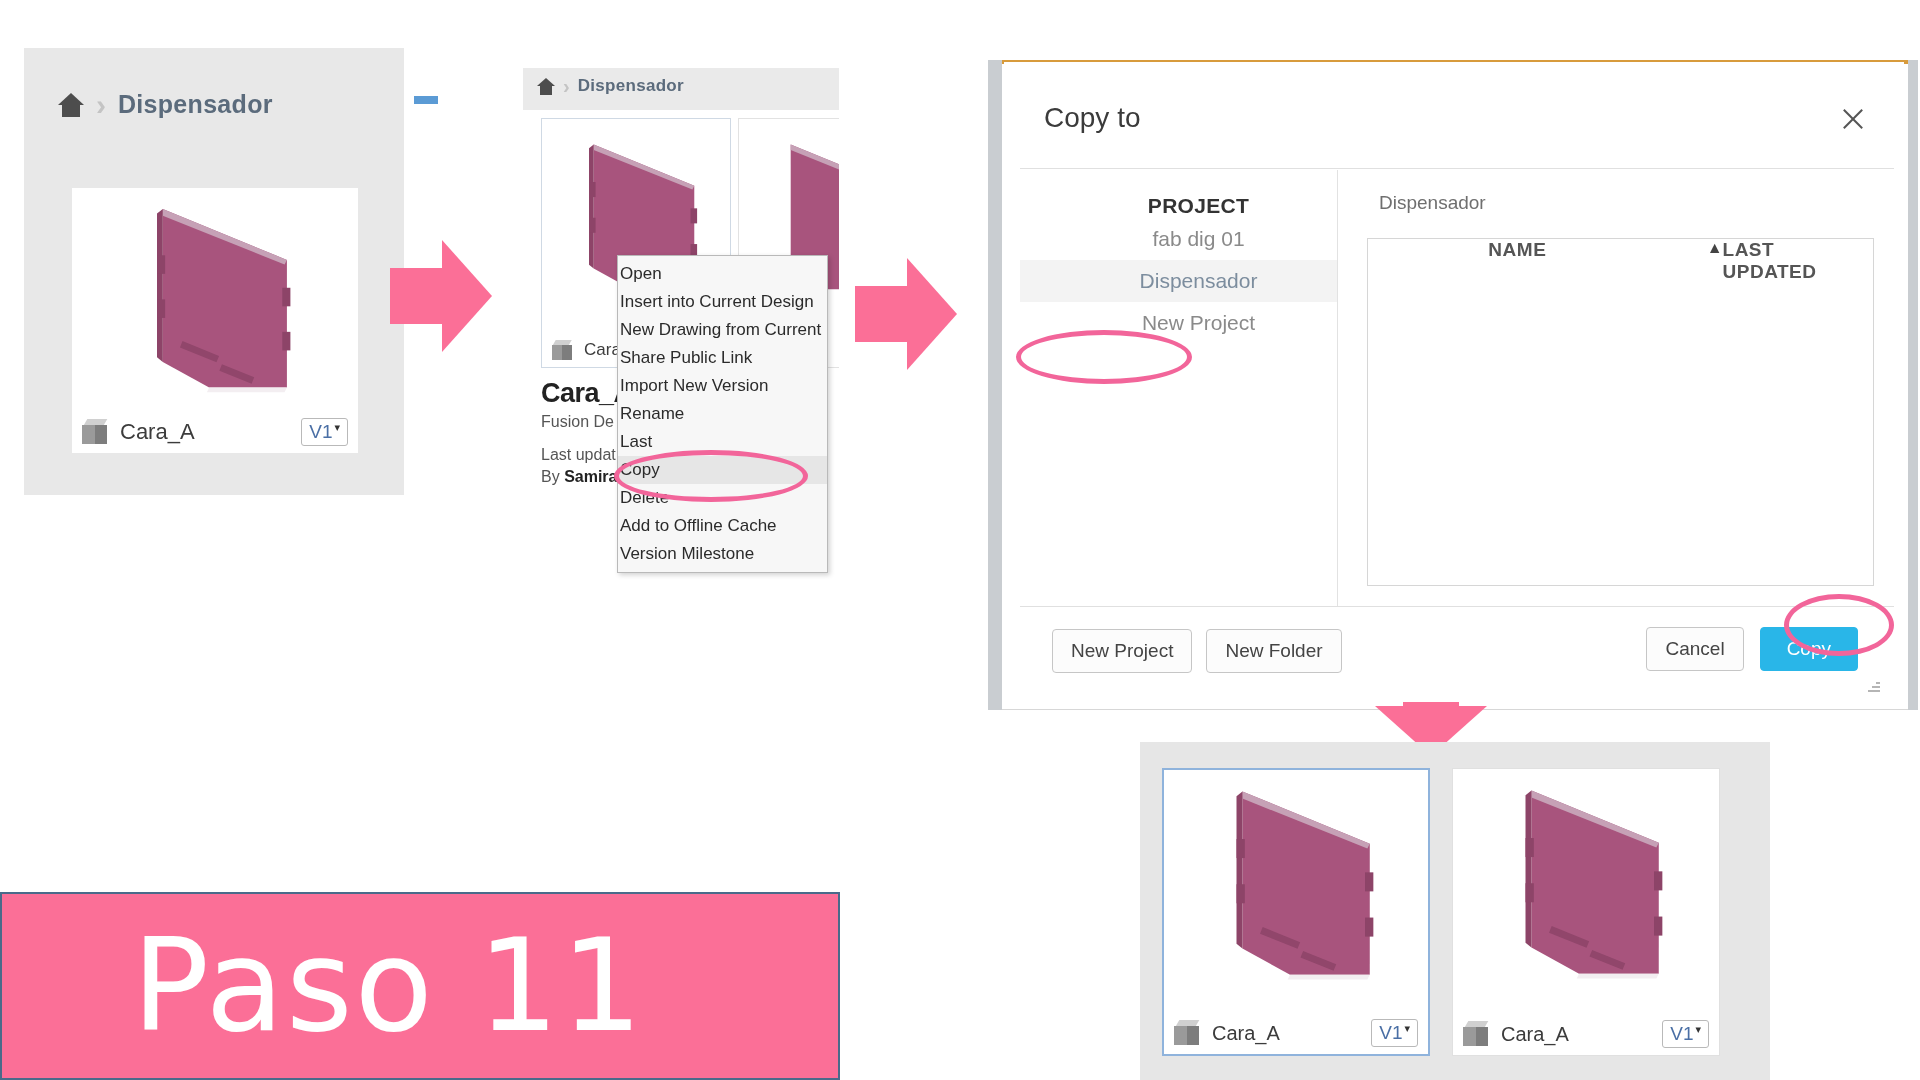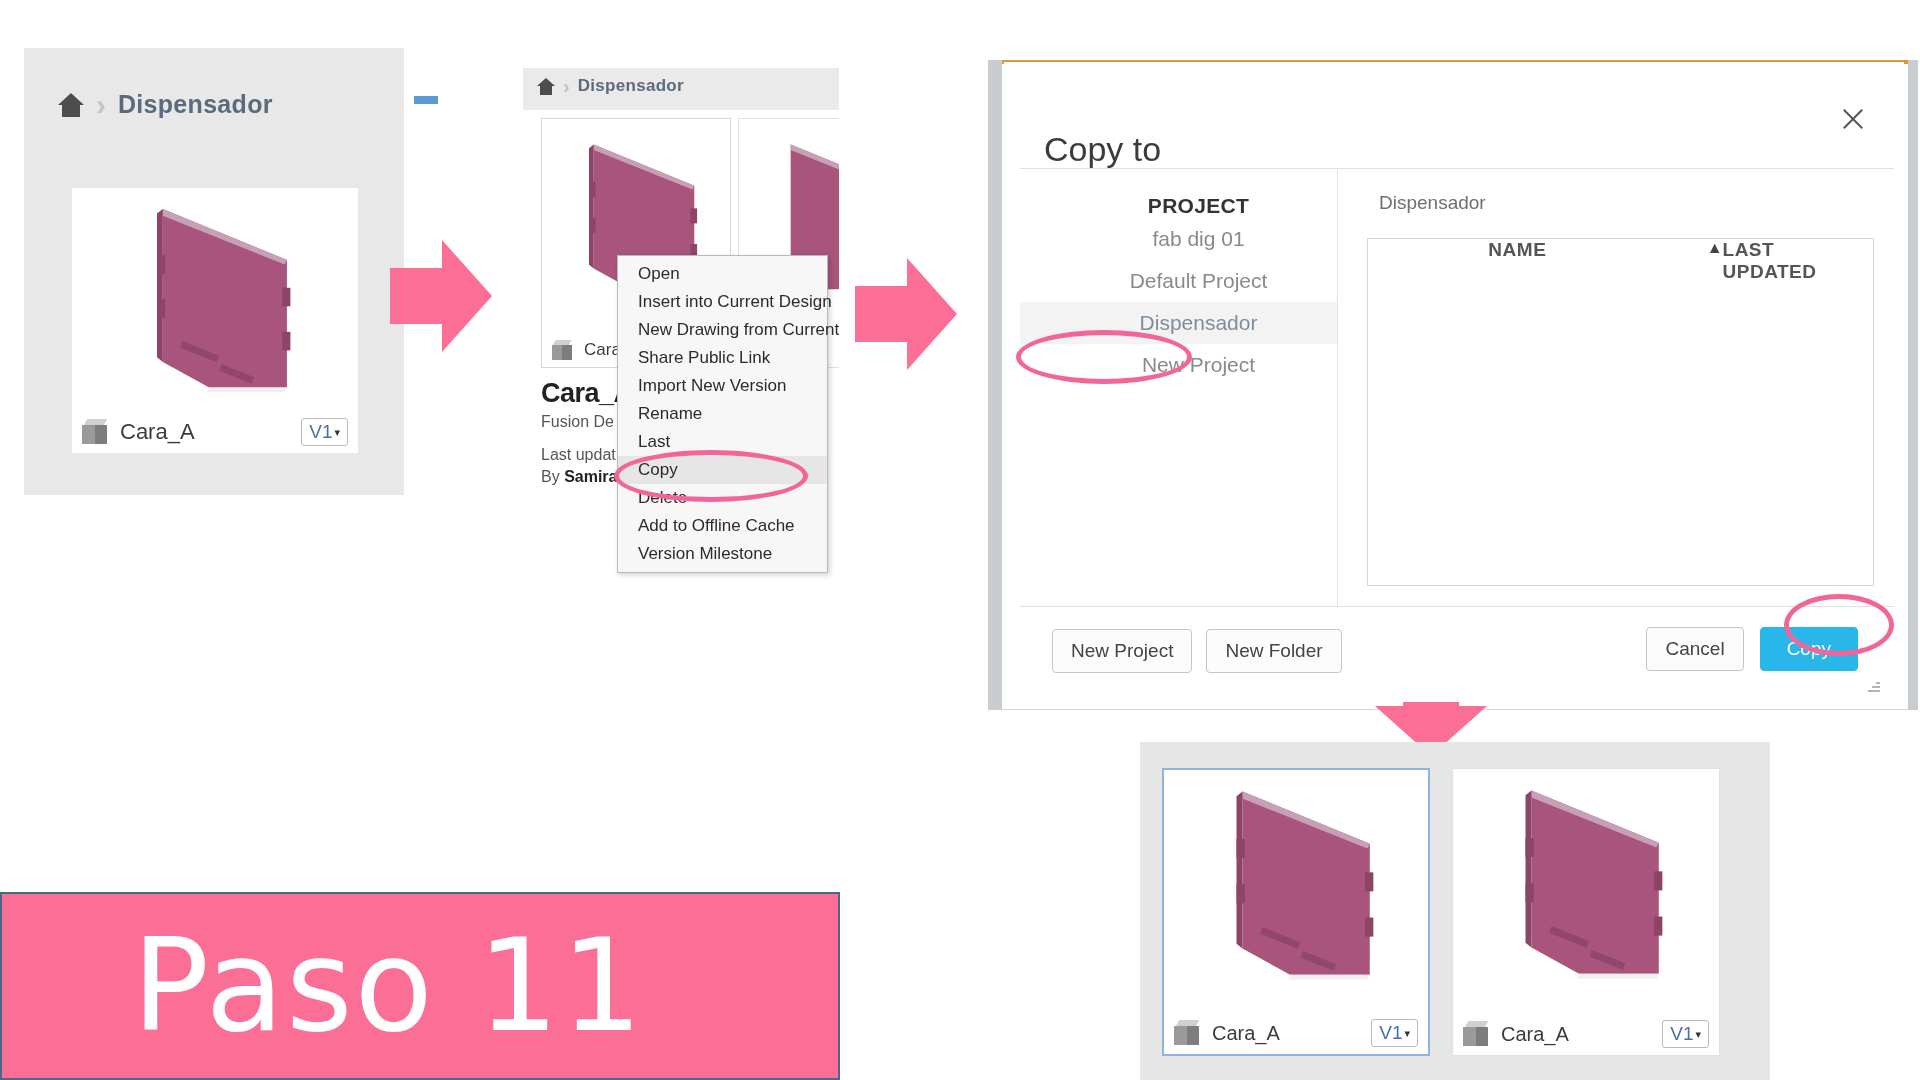--- a/index.html
+++ b/index.html
@@ -22,21 +22,21 @@
   
   .card-foot{position:absolute;left:0;bottom:0;width:100%;height:42px;display:flex;align-items:center;
        padding:0 10px;box-sizing:border-box;background:#fff;}
   .cube{width:28px;height:26px;position:relative;flex:0 0 auto;margin-right:10px;}
   .cube .top{position:absolute;left:3px;top:0;width:20px;height:8px;background:#d0d0d0;
        transform:skewX(-30deg);}
   .cube .lf{position:absolute;left:0;top:6px;width:13px;height:19px;background:#9a9a9a;}
   .cube .rt{position:absolute;left:13px;top:6px;width:12px;height:19px;background:#7d7d7d;}
   .fname{font-size:22px;color:#3c3c3c;}
   .vchip{margin-left:auto;border:1px solid #b9b9b9;border-radius:3px;padding:2px 7px;
-       font-size:19px;color:#4a6fa5;display:flex;align-items:center;gap:2px;background:#fff;}
+       font-size:19px;color:#4a6fa5;display:flex;align-items:flex-start;gap:2px;background:#fff;}
   .vchip .car{font-size:11px;color:#333;}
 
   
   #step2{left:523px;top:68px;width:316px;height:425px;background:#fff;overflow:hidden;}
   #step2 .hdr{position:absolute;left:0;top:0;width:100%;height:42px;background:#eaeaea;}
   #step2 .hdr .crumb2{position:absolute;left:14px;top:8px;display:flex;align-items:center;gap:8px;}
   .home-icon.sm{width:18px;height:17px;}
   .home-icon.sm .roof{border-left-width:9px;border-right-width:9px;border-bottom-width:8px;}
   .home-icon.sm .body{left:3px;top:7px;width:12px;height:10px;}
   .chev.sm{font-size:20px;line-height:14px;}
@@ -47,31 +47,31 @@
        border:1px solid #e2e2e2;box-sizing:border-box;}
   #step2 .detail{position:absolute;left:18px;top:310px;width:300px;}
   #step2 .dtitle{font-size:27px;font-weight:bold;color:#222;letter-spacing:-.5px;}
   #step2 .dsub{font-size:16px;color:#555;margin-top:4px;}
   #step2 .dmeta{font-size:16px;color:#555;margin-top:14px;line-height:20px;}
   #step2 .dmeta b{color:#222;}
 
   
   #ctxmenu{left:617px;top:255px;width:209px;background:#f7f7f7;
         border:1px solid #b9b9b9;box-shadow:2px 2px 5px rgba(0,0,0,.18);padding:4px 0;z-index:30;}
-  #ctxmenu .mi{font-size:17px;color:#2b2b2b;padding:4px 0 4px 20px;line-height:20px;white-space:nowrap;}
+  #ctxmenu .mi{font-size:17px;color:#2b2b2b;padding:4px 0 4px 2px;line-height:20px;white-space:nowrap;}
   #ctxmenu .mi.hl{background:#e6e6e6;}
 
   
   #step3{left:988px;top:60px;width:930px;height:650px;background:#fff;}
   #step3 .outer{position:absolute;inset:0;background:#fff;border:1px solid #d7d7d7;box-sizing:border-box;}
   #step3 .topline{position:absolute;left:12px;top:0;right:2px;height:4px;background:#d89b3c;}
   #step3 .leftbar{position:absolute;left:0;top:0;width:14px;height:100%;background:#c9cdd1;}
   #step3 .rightbar{position:absolute;right:0;top:0;width:10px;height:100%;background:#c9cdd1;}
   #dlg{left:1004px;top:62px;width:900px;height:640px;background:#fff;z-index:10;}
-  .dlg-title{position:absolute;left:40px;top:40px;font-size:34px;color:#3b3b3b;margin-top:28px;}
+  .dlg-title{position:absolute;left:40px;top:40px;font-size:28px;color:#3b3b3b;}
   .dlg-x{position:absolute;right:36px;top:42px;width:30px;height:30px;cursor:pointer;}
   .dlg-x::before,.dlg-x::after{content:"";position:absolute;left:2px;top:14px;width:26px;height:2px;background:#555;}
   .dlg-x::before{transform:rotate(45deg);} .dlg-x::after{transform:rotate(-45deg);}
   .dlg-sep{position:absolute;left:16px;right:10px;background:#e0e0e0;height:1px;}
   .proj-col{position:absolute;left:16px;top:108px;width:318px;bottom:96px;background:#fff;
        border-right:1px solid #e2e2e2;box-sizing:border-box;text-align:center;}
   .proj-head{font-size:21px;font-weight:bold;color:#333;padding:24px 0 0 40px;letter-spacing:.3px;}
   .proj-item{font-size:21px;color:#8a8a8a;padding:9px 0 9px 40px;}
   .proj-item.sel{color:#7c8d9e;background:#f3f3f3;}
   .files-col{position:absolute;left:335px;right:10px;top:108px;bottom:96px;}
@@ -251,21 +251,20 @@
 </div>
 
 <div class="abs" id="dlg">
   <div class="dlg-title">Copy to</div>
   <div class="dlg-x"></div>
   <div class="dlg-sep" style="top:106px"></div>
 
   <div class="proj-col">
     <div class="proj-head">PROJECT</div>
     <div class="proj-item">fab dig 01</div>
-    <div class="proj-item">Default Project</div>
     <div class="proj-item sel">Dispensador</div>
     <div class="proj-item">New Project</div>
   </div>
 
   <div class="files-col">
     <div class="files-crumb">Dispensador</div>
     <div class="files-table">
       <div class="ft-head">
         <span class="ft-name">NAME</span>
         <span class="ft-sort">▲</span>

